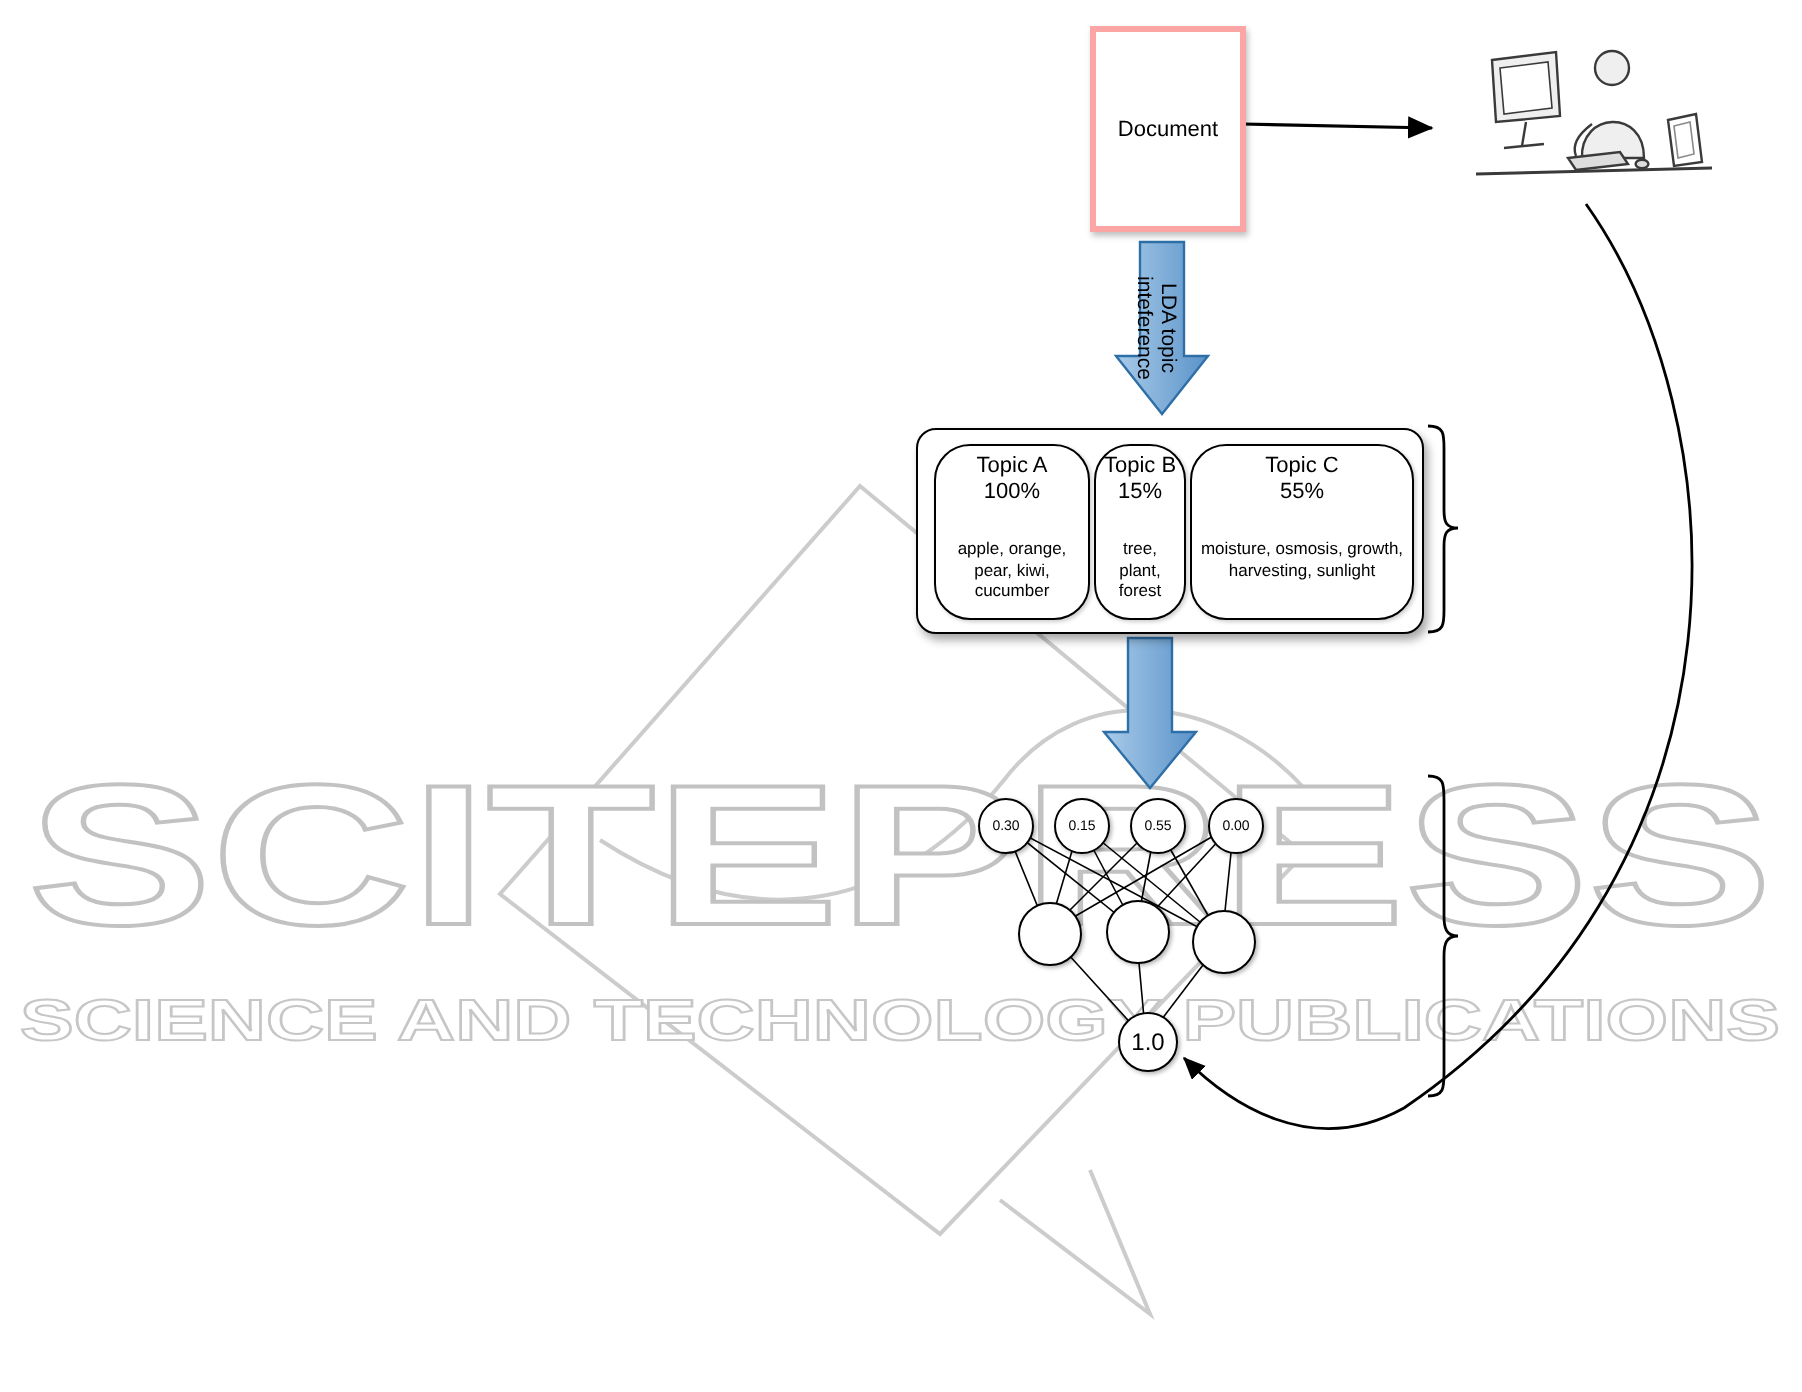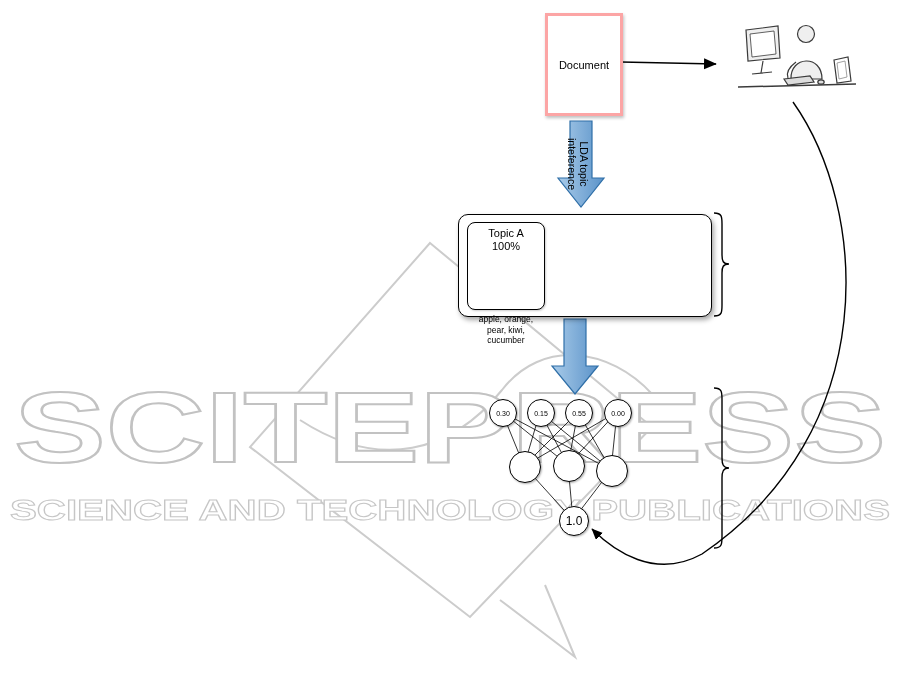--- a/index.html
+++ b/index.html
@@ -32,28 +32,28 @@
   #lda-label span{display:inline-block;width:64px;}
 
   
   #topics-box{
     left:458px;top:214px;width:252px;height:101px;z-index:3;
     background:#fff;border:1.5px solid #000;border-radius:10px;
     box-shadow:2px 3px 5px rgba(0,0,0,.35);
   }
   .topic-card{
     position:absolute;top:7px;height:86px;background:#fff;
-    border:1px solid #000;border-radius:8px;
+    border:1px solid #000;border-radius:18px;
     box-shadow:1px 1px 2px rgba(0,0,0,.2);
   }
   #topic-a{left:8px;width:76px;}
   #topic-b{left:88px;width:44px;}
   #topic-c{left:136px;width:110px;}
   .topic-title{position:absolute;top:4px;left:0;right:0;text-align:center;font-size:11px;line-height:1.2;}
-  .topic-words{position:absolute;top:46px;left:2px;right:2px;text-align:center;font-size:8.5px;line-height:1.25;margin-top:45px;}
+  .topic-words{position:absolute;top:46px;left:2px;right:2px;text-align:center;font-size:8.5px;line-height:1.25;}
 
   
   .node{
     position:absolute;z-index:3;background:#fff;border:1px solid #000;border-radius:50%;
     box-shadow:1px 1px 2px rgba(0,0,0,.3);
     display:flex;align-items:center;justify-content:center;
   }
   .node.input{width:26px;height:26px;font-size:7px;}
   .node.hidden{width:30px;height:30px;}
   .node.output{width:28px;height:28px;font-size:12px;}
@@ -81,20 +81,34 @@
     <span>LDA topic inteference</span>
   </div>
 
   <div id="topics-box" class="abs">
     <div id="topic-a" class="topic-card">
       <div class="topic-title">
         <div>Topic A</div>
         <div>100%</div>
       </div>
       <div class="topic-words">apple, orange, pear, kiwi, cucumber</div>
+    </div>
+    <div id="topic-b" class="topic-card">
+      <div class="topic-title">
+        <div>Topic B</div>
+        <div>15%</div>
+      </div>
+      <div class="topic-words">tree, plant, forest</div>
+    </div>
+    <div id="topic-c" class="topic-card">
+      <div class="topic-title">
+        <div>Topic C</div>
+        <div>55%</div>
+      </div>
+      <div class="topic-words">moisture, osmosis, growth, harvesting, sunlight</div>
     </div>
   </div>
 
   <div class="node input abs" style="left:489px;top:399px;">
     <span>0.30</span>
   </div>
   <div class="node input abs" style="left:527px;top:399px;">
     <span>0.15</span>
   </div>
   <div class="node input abs" style="left:565px;top:399px;">

